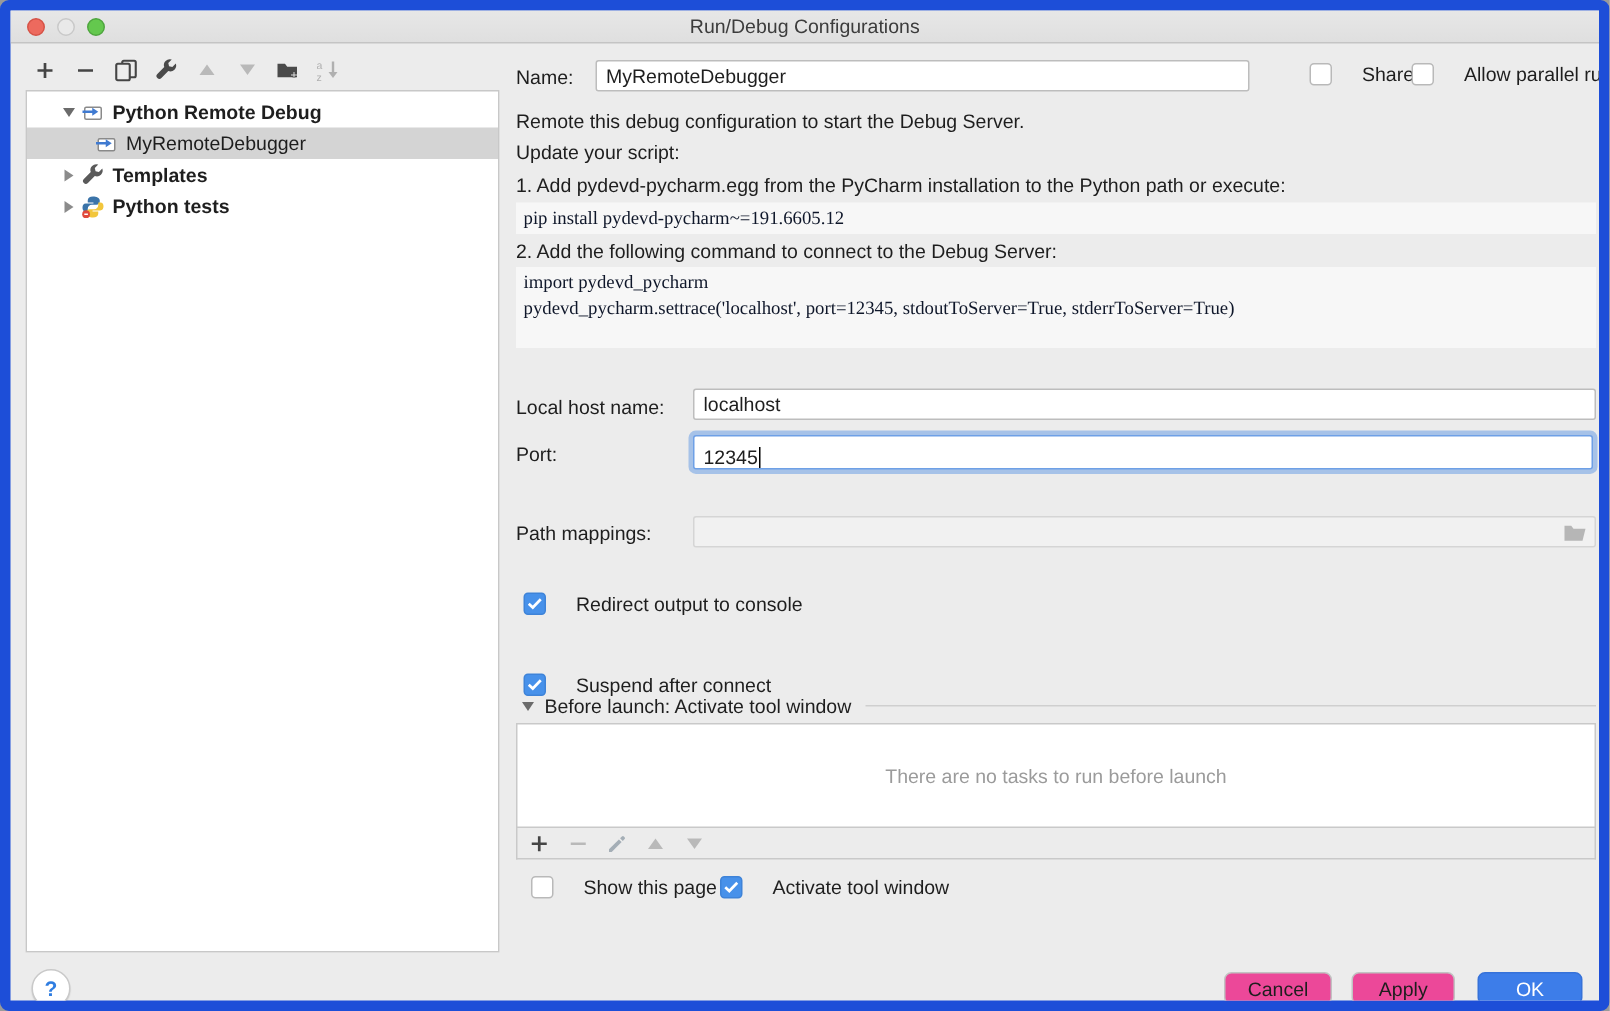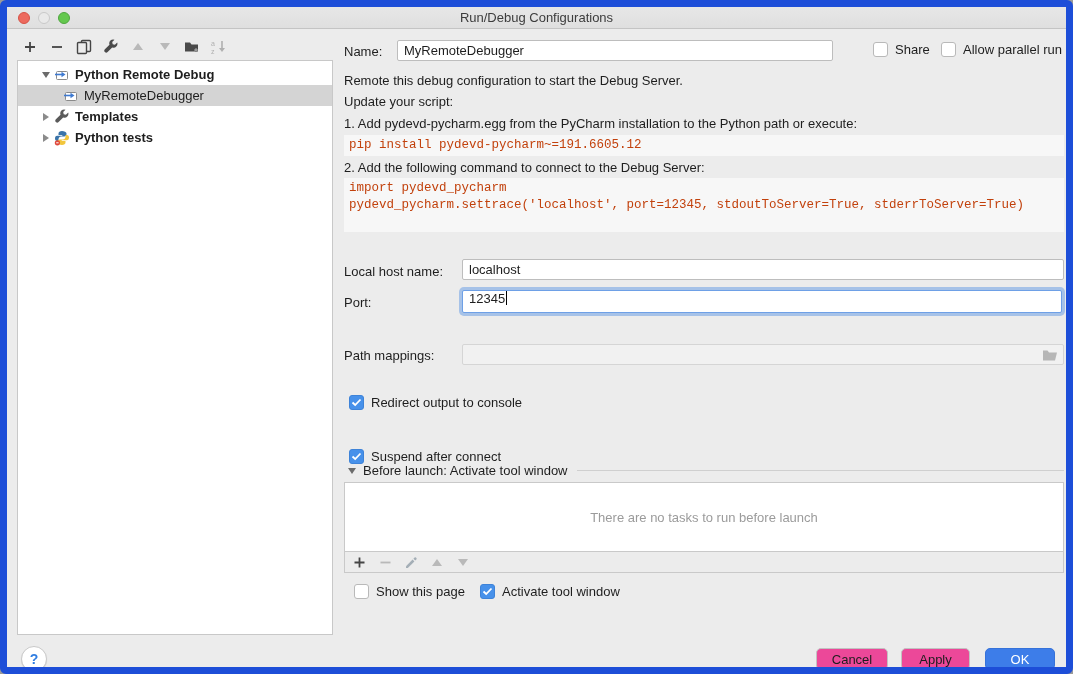--- a/index.html
+++ b/index.html
@@ -46,34 +46,34 @@
   .tf.focused { border:1px solid #6ea0e6; box-shadow:0 0 0 3px rgba(110,160,230,.55); border-radius:2px; }
   .tf.disabled { background:#f1f1f1; border:1px solid #d5d5d5; }
 
   .name-label { left:0; top:7px; }
   .name-input { position:absolute; left:53px; top:3px; width:436px; height:21px; }
 
   .cb { width:15px; height:15px; border-radius:3px; background:#fff; border:1px solid #b9b9b9;
         display:inline-flex; align-items:center; justify-content:center; flex:none; }
   .cb.checked { background:#4791ea; border-color:#3e83d8; }
   .cb svg { display:block; }
-  .cbrow { position:absolute; display:flex; align-items:flex-start; gap:7px; white-space:nowrap; }
+  .cbrow { position:absolute; display:flex; align-items:flex-start; gap:20px; white-space:nowrap; }
   .share-row { left:529px; top:5px; }
   .allow-row { left:597px; top:5px; }
 
   .desc { position:absolute; left:0; white-space:nowrap; }
   .code { position:absolute; left:0; width:720px; background:#f7f7f7;
-          font-family:Liberation Mono, monospace; font-size:12.5px; color:#c2410c;
+          font-family:Liberation Serif, serif; font-size:12.5px; color:#0f172a;
           padding:2px 5px; white-space:pre; line-height:17px; }
 
   .lh-label { left:0; top:227px; }
   .lh-field { position:absolute; left:118px; top:222px; width:602px; height:21px; }
   .port-label { left:0; top:258px; }
   .port-field { position:absolute; left:118px; top:253px; width:600px; height:23px;
-                display:flex; align-items:flex-start; }
+                display:flex; align-items:flex-end; }
   .caret { display:inline-block; width:1px; height:14px; background:#000; margin-left:1px; }
   .pm-label { left:0; top:311px; color:#1e1e1e; }
   .pm-field { position:absolute; left:118px; top:307px; width:602px; height:21px; }
   .pm-folder { position:absolute; right:5px; top:3px; }
 
   .redirect-row { left:5px; top:358px; }
   .suspend-row { left:5px; top:385px;margin-top:27px; }
 
   .bl-header { position:absolute; left:4px; top:426px; width:716px; display:flex; align-items:center; }
   .bl-arrow { width:0; height:0; border-left:4.5px solid transparent; border-right:4.5px solid transparent;

